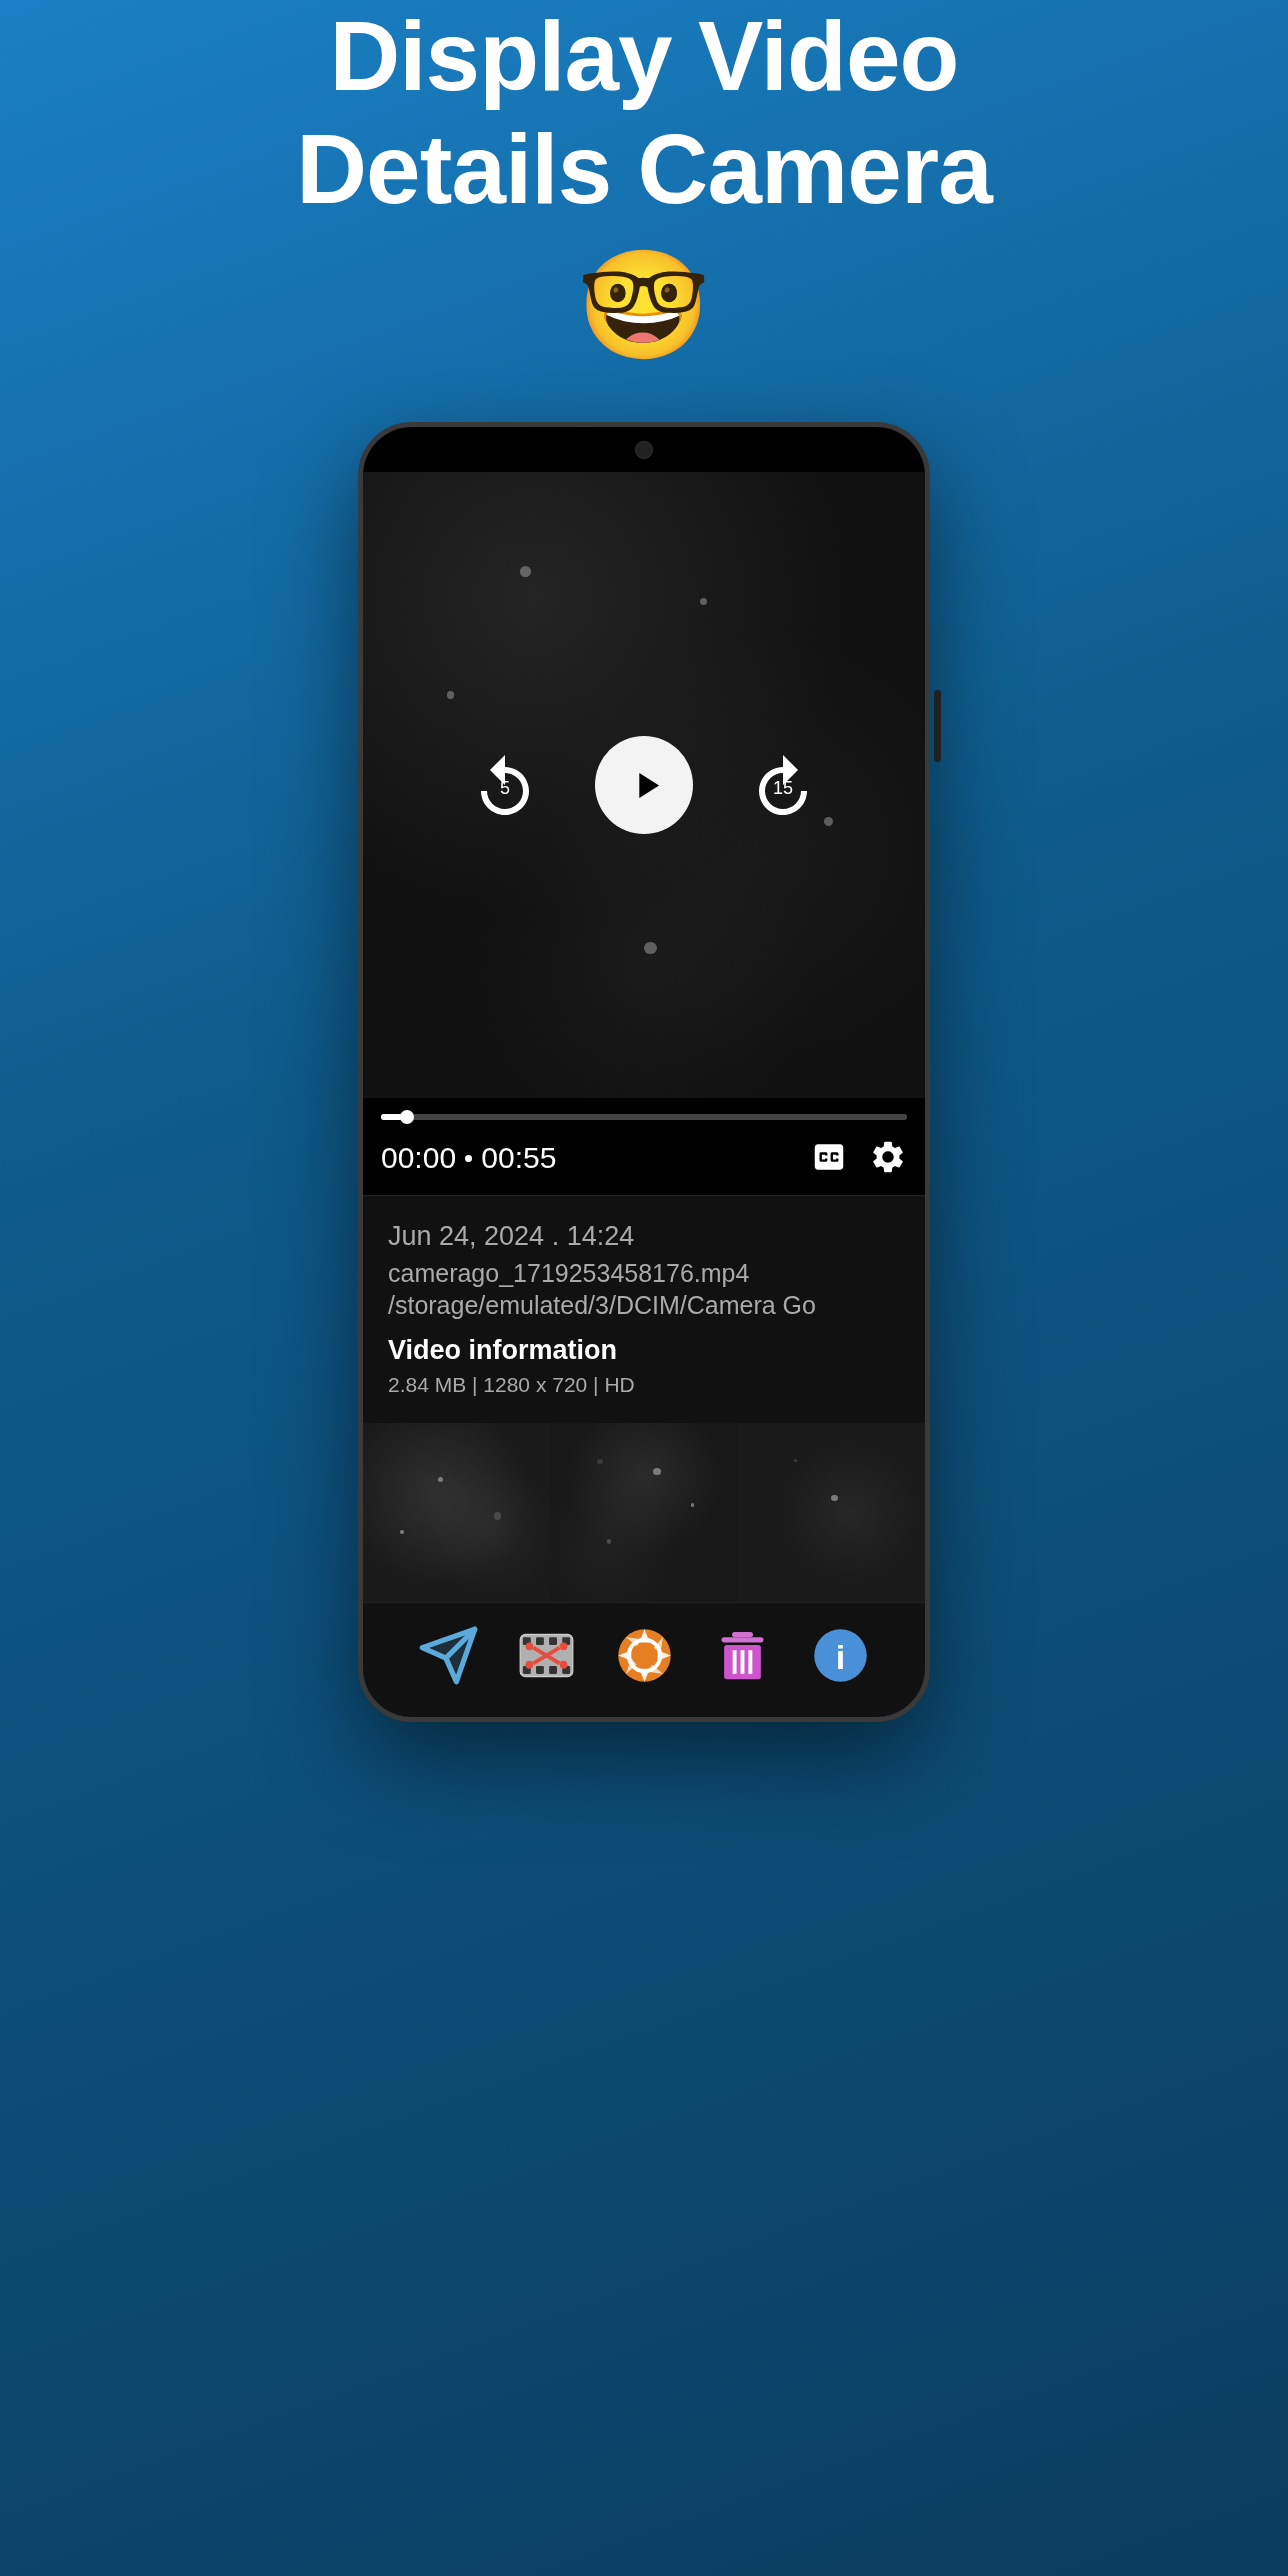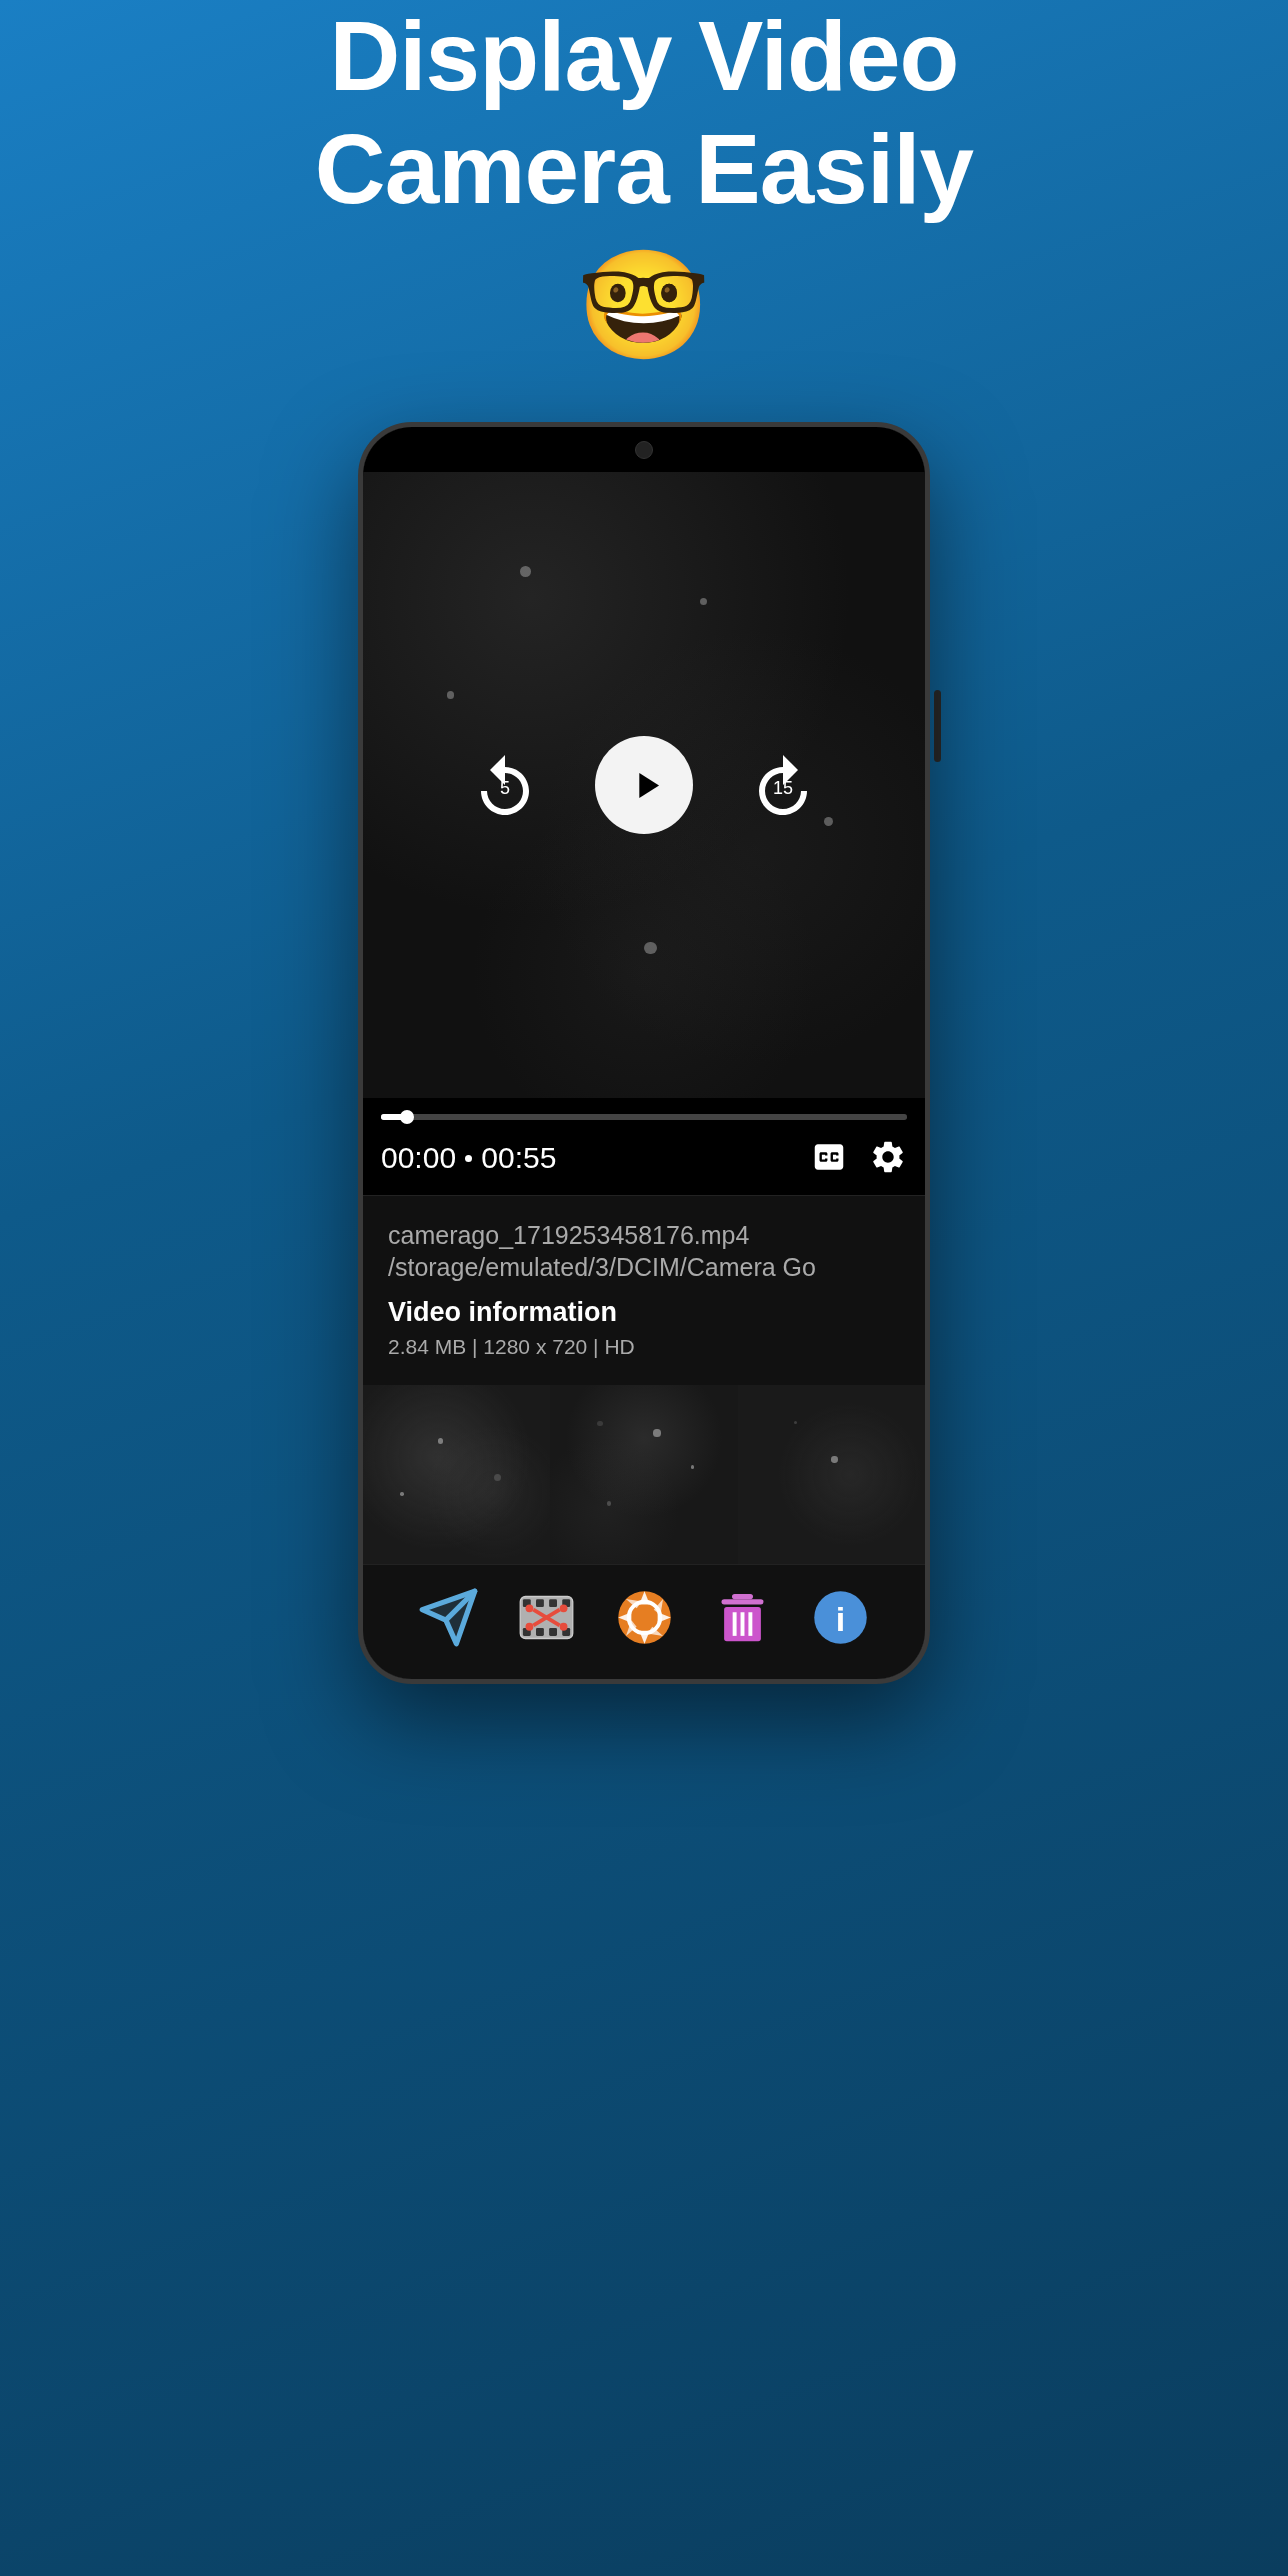--- a/index.html
+++ b/index.html
@@ -331,21 +331,21 @@
       position: absolute;
       border-radius: 50%;
       background: rgba(200,200,200,0.4);
     }
   </style>
 </head>
 <body>
 
 <div class="header-text">
   <div>Display Video</div>
-  <div>Camera Easily</div>
+  <div>Details Camera</div>
 </div>
 <div class="emoji">🤓</div>
 
 <div class="phone-wrapper">
   <div class="phone-side-btn"></div>
   <div class="phone-frame">
 
     <div class="phone-notch-area">
       <div class="camera-dot"></div>
     </div>
@@ -405,20 +405,21 @@
         </div>
         <div class="settings-btn">
           <svg viewBox="0 0 24 24">
             <path d="M19.14,12.94c0.04-0.3,0.06-0.61,0.06-0.94c0-0.32-0.02-0.64-0.07-0.94l2.03-1.58c0.18-0.14,0.23-0.41,0.12-0.61 l-1.92-3.32c-0.12-0.22-0.37-0.29-0.59-0.22l-2.39,0.96c-0.5-0.38-1.03-0.7-1.62-0.94L14.4,2.81c-0.04-0.24-0.24-0.41-0.48-0.41 h-3.84c-0.24,0-0.43,0.17-0.47,0.41L9.25,5.35C8.66,5.59,8.12,5.92,7.63,6.29L5.24,5.33c-0.22-0.08-0.47,0-0.59,0.22L2.74,8.87 C2.62,9.08,2.66,9.34,2.86,9.48l2.03,1.58C4.84,11.36,4.8,11.69,4.8,12s0.02,0.64,0.07,0.94l-2.03,1.58 c-0.18,0.14-0.23,0.41-0.12,0.61l1.92,3.32c0.12,0.22,0.37,0.29,0.59,0.22l2.39-0.96c0.5,0.38,1.03,0.7,1.62,0.94l0.36,2.54 c0.05,0.24,0.24,0.41,0.48,0.41h3.84c0.24,0,0.44-0.17,0.47-0.41l0.36-2.54c0.59-0.24,1.13-0.56,1.62-0.94l2.39,0.96 c0.22,0.08,0.47,0,0.59-0.22l1.92-3.32c0.12-0.22,0.07-0.47-0.12-0.61L19.14,12.94z M12,15.6c-1.98,0-3.6-1.62-3.6-3.6 s1.62-3.6,3.6-3.6s3.6,1.62,3.6,3.6S13.98,15.6,12,15.6z" fill="white"></path>
           </svg>
         </div>
       </div>
     </div>
 
     <div class="info-area">
+      <div class="info-date">Jun 24, 2024 . 14:24</div>
       <div class="info-filename">camerago_1719253458176.mp4</div>
       <div class="info-path">/storage/emulated/3/DCIM/Camera Go</div>
       <div class="info-video-label">Video information</div>
       <div class="info-video-size">2.84 MB | 1280 x 720 | HD</div>
     </div>
 
     <div class="thumbnails-row">
       <div class="thumb thumb-bg-1">
         <div class="particle" style="top:30%;left:40%;"></div>
         <div class="particle" style="top:60%;left:20%;width:3.6px;height:3.6px;"></div>

